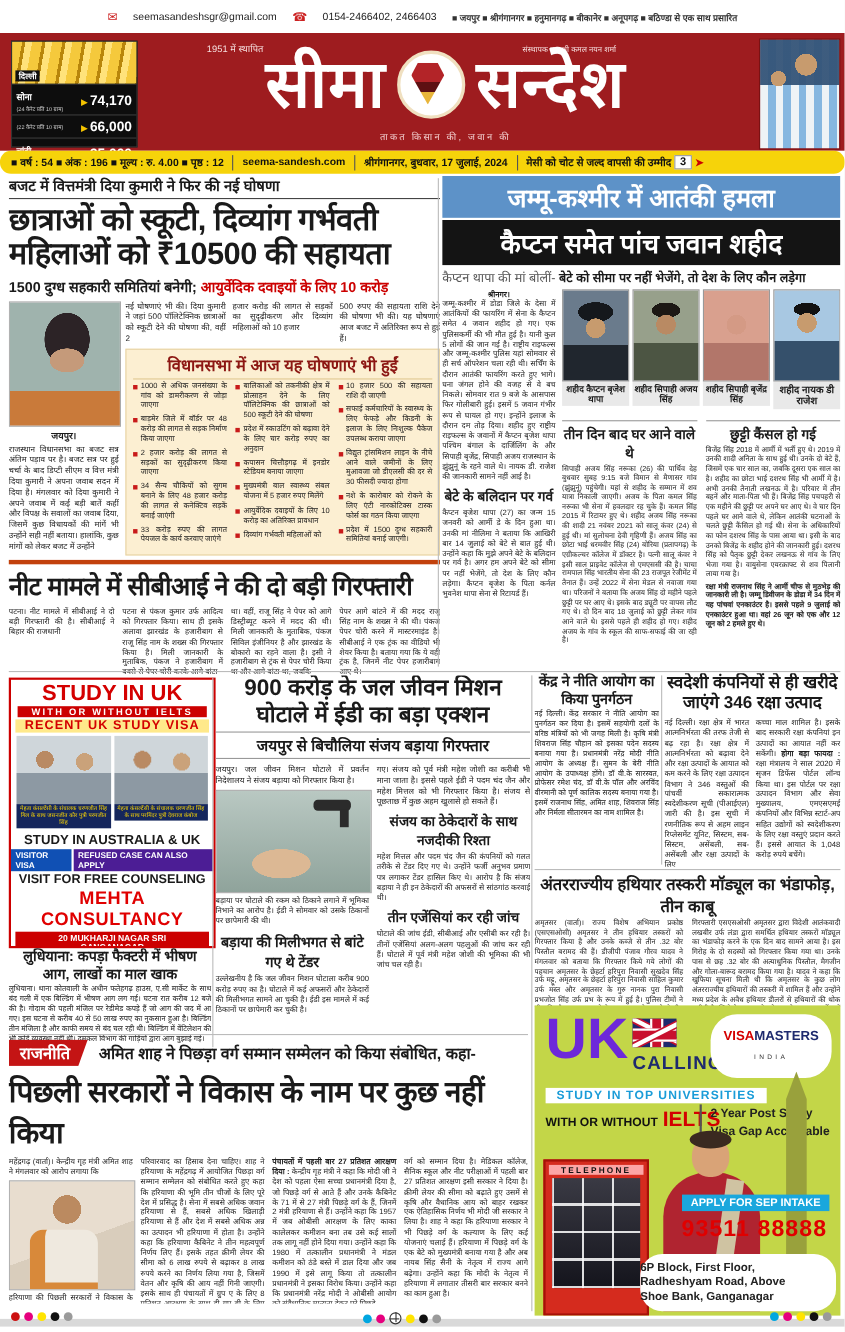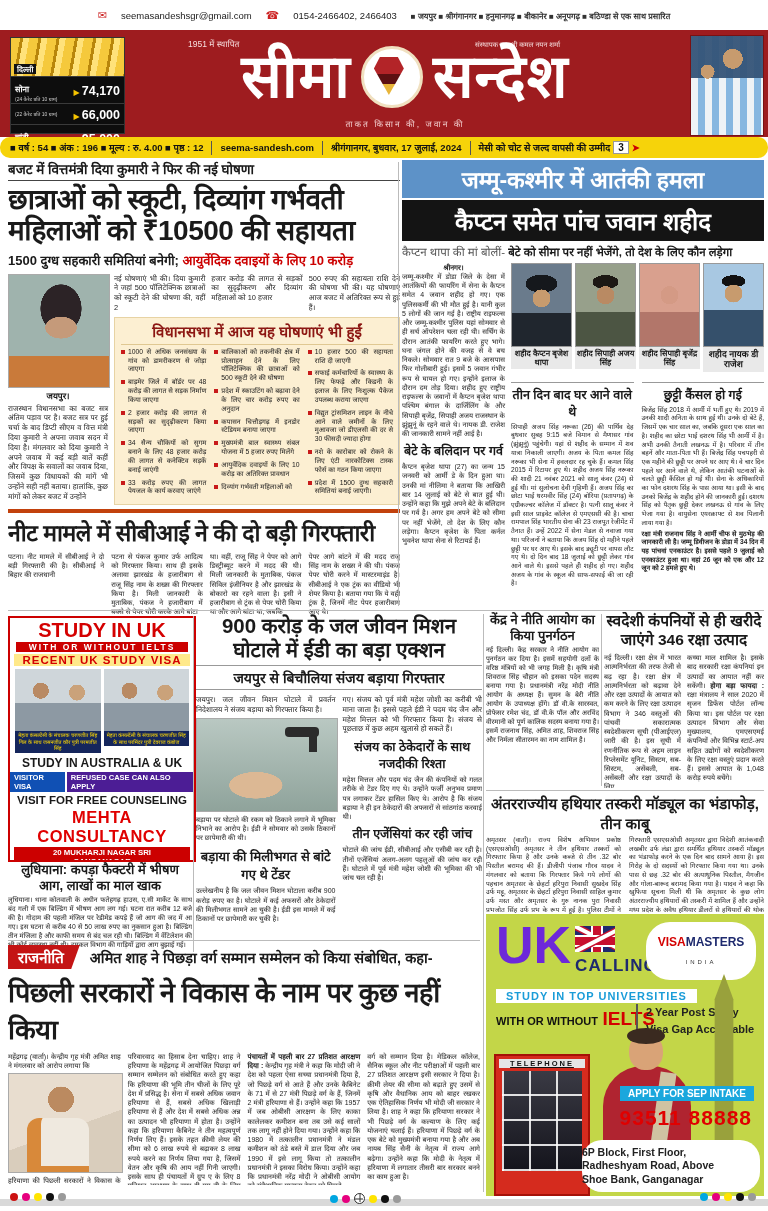--- a/index.html
+++ b/index.html
@@ -132,21 +132,21 @@
   .uk-calling{color:#1e2a6e;font-size:17px;font-weight:bold;letter-spacing:1px;}
   .uk-strip{background:#fff;color:#1a9cd8;font-size:11px;font-weight:bold;display:inline-block;padding:1px 10px;letter-spacing:1px;}
   .uk-wo{font-size:11px;font-weight:bold;color:#111;}
   .uk-ielts{font-size:19px;font-weight:bold;color:#d40000;}
   .uk-gap{font-size:11px;font-weight:bold;color:#222;border-left:2px solid #555;padding-left:8px;line-height:1.5;}
   .vm-cloud{position:absolute;right:8px;top:8px;width:110px;height:48px;background:#fff;border-radius:24px;text-align:center;padding-top:10px;}
   .vm-red{color:#d40000;font-weight:bold;font-size:12px;}
   .vm-blue{color:#1e2a6e;font-weight:bold;font-size:12px;}
   .vm-india{font-size:6px;letter-spacing:3px;color:#333;}
   .booth{position:absolute;left:8px;top:140px;width:92px;height:138px;background:#d52b1e;border:2px solid #a51107;}
-  .booth-sign{background:#e5e5e5;color:#111;font-size:7.5px;font-weight:bold;text-align:center;letter-spacing:2px;margin:3px;text-decoration:underline;}
+  .booth-sign{background:#fca5a5;color:#111;font-size:7.5px;font-weight:bold;text-align:center;letter-spacing:2px;margin:3px;}
   .booth-win{margin:0 6px;height:100px;background:
      repeating-linear-gradient(0deg,rgba(255,255,255,.85) 0 2px,transparent 2px 25px),
      repeating-linear-gradient(90deg,rgba(255,255,255,.85) 0 2px,transparent 2px 27px),
      linear-gradient(180deg,#3a3a44,#14141c);}
   .bigben{position:absolute;right:14px;top:60px;width:52px;height:210px;background:#99a13c;
      clip-path:polygon(50% 0,68% 12%,68% 100%,32% 100%,32% 12%);}
   .ukman{position:absolute;left:115px;top:118px;width:92px;height:160px;}
   .ukman .head{position:absolute;left:28px;top:0;width:34px;height:38px;border-radius:50% 50% 45% 45%;background:#d9a377;}
   .ukman .hair{position:absolute;left:26px;top:-4px;width:38px;height:16px;border-radius:50%;background:#3a2a20;}
   .ukman .shirt{position:absolute;left:2px;top:34px;width:88px;height:126px;border-radius:40px 40px 0 0;background:#b02430;}

